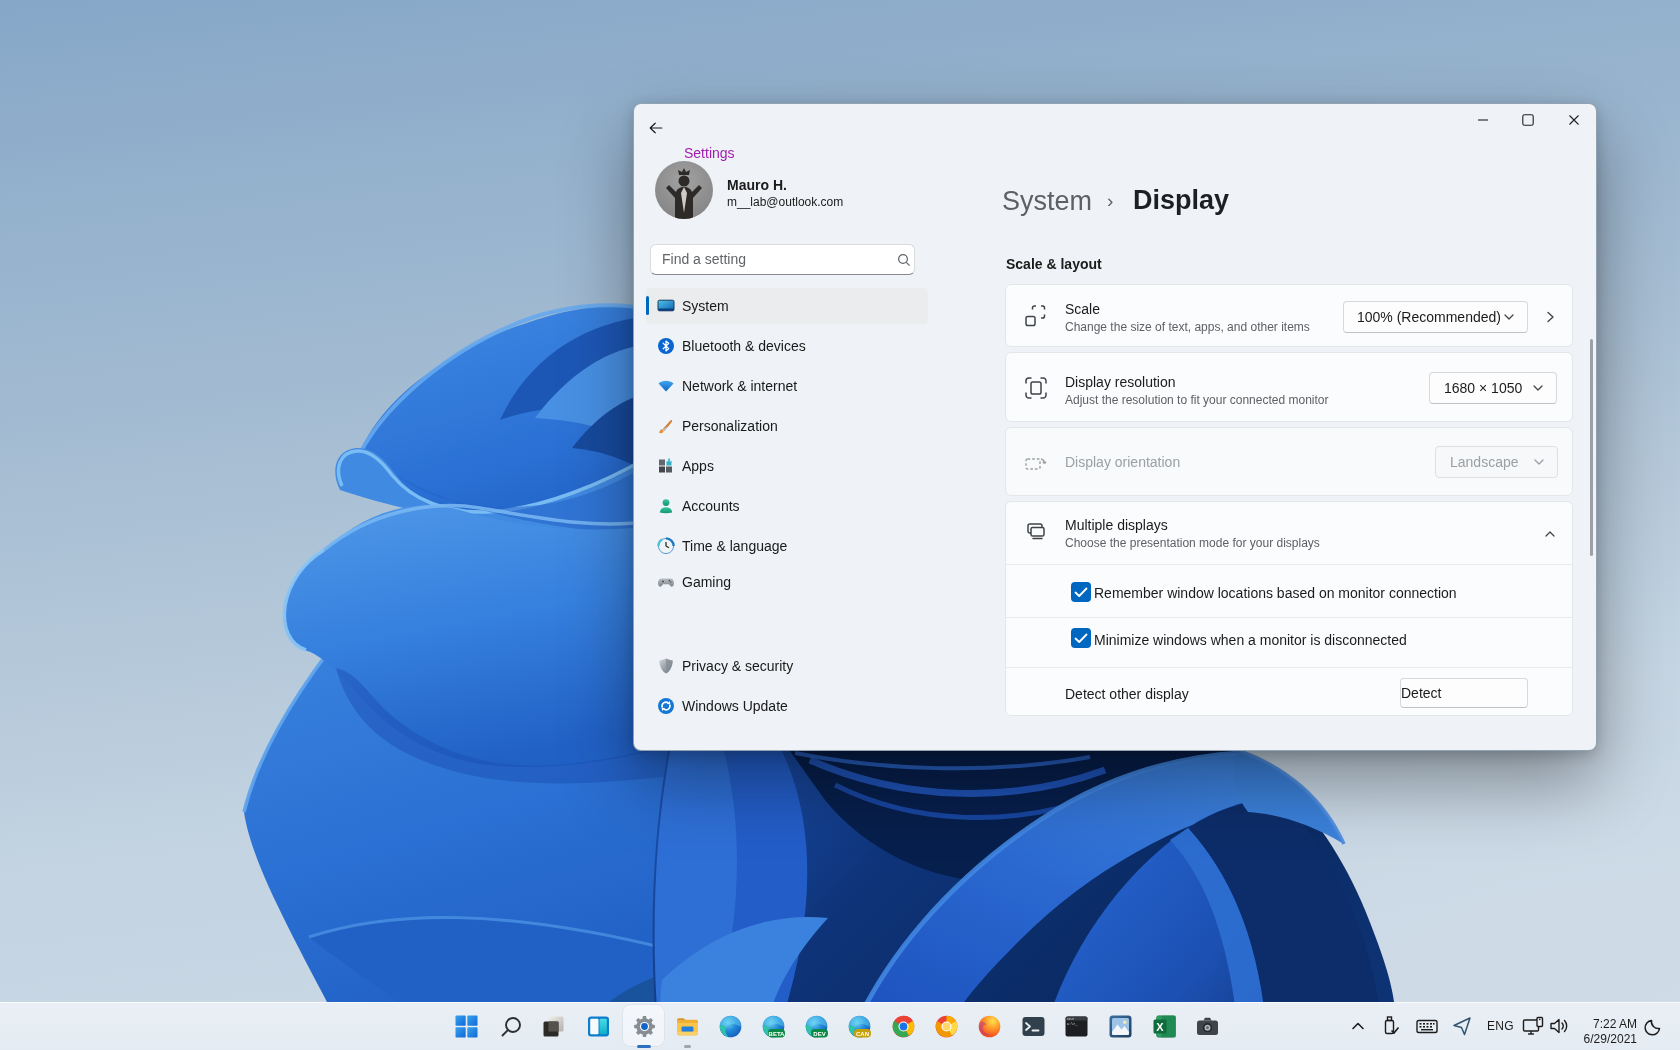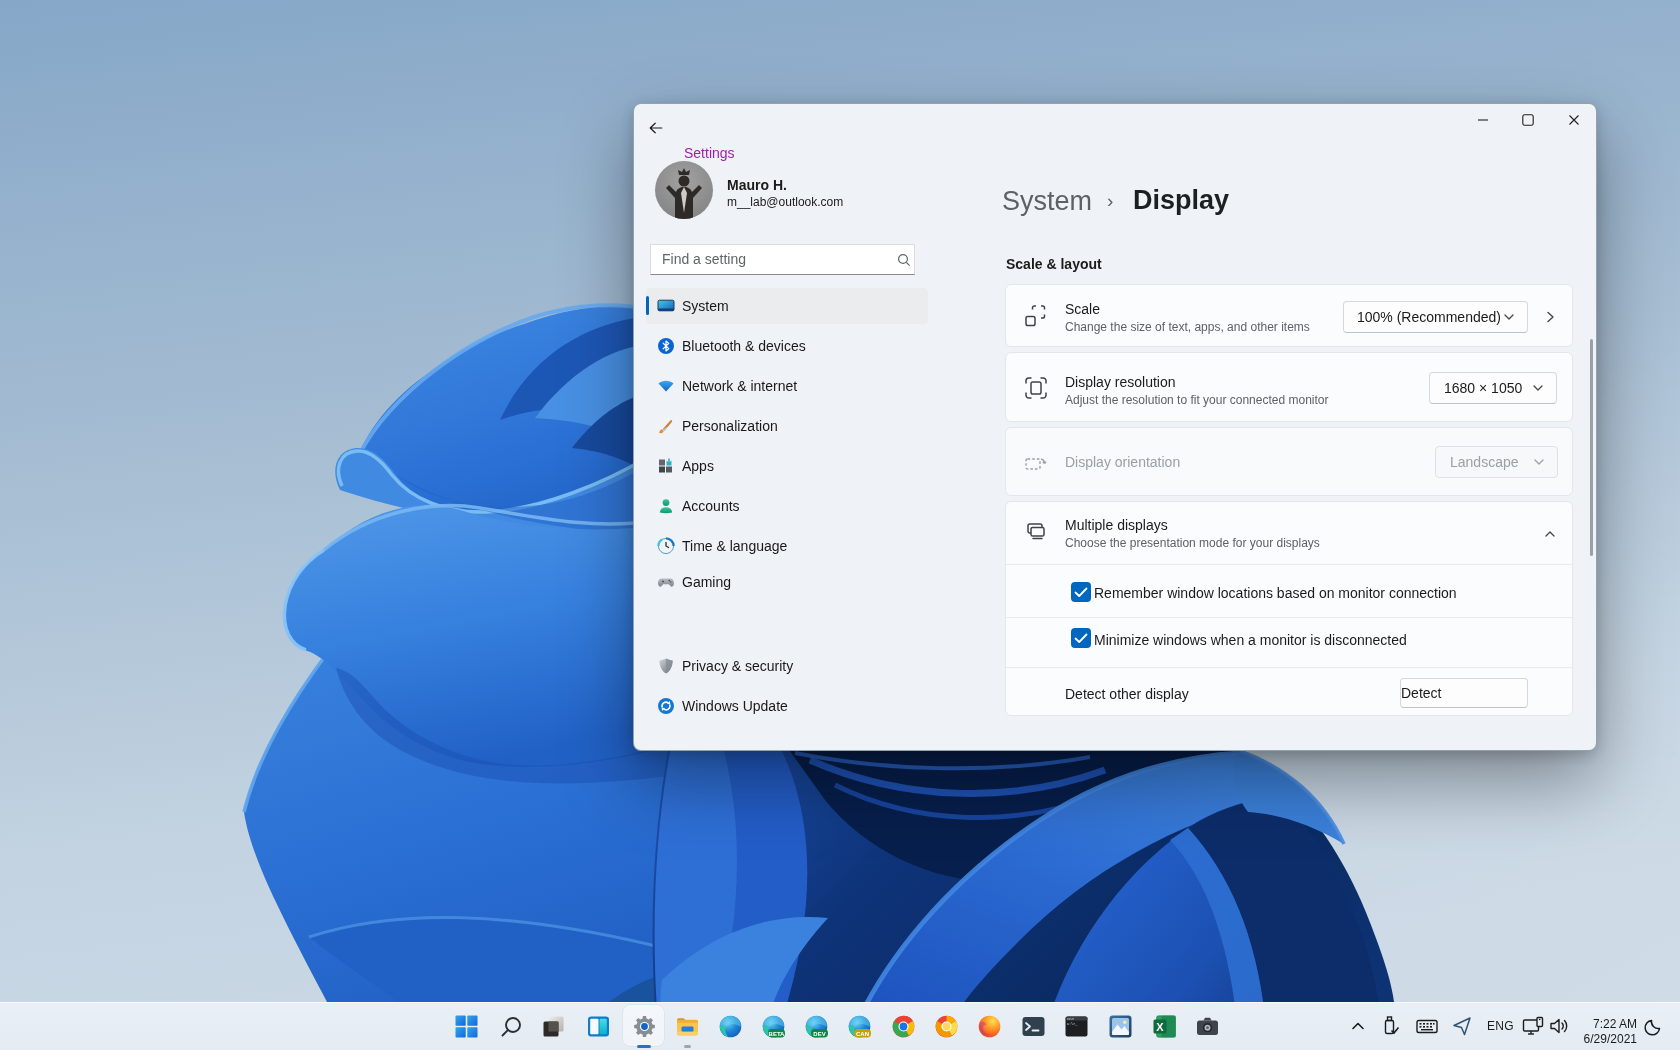--- a/index.html
+++ b/index.html
@@ -10,21 +10,21 @@
   #win { position:absolute; left:633px; top:103px; width:964px; height:648px;
          background:#eff3f7; border-radius:8px;
          border:1px solid rgba(70,95,120,0.55);
          box-shadow:0 30px 70px rgba(0,0,0,0.38), 0 4px 14px rgba(0,0,0,0.18); }
   #titlebar-text { left:684px; top:121px; font-size:14px; color:#a21caf;margin-top:24px; }
 
   #avatar { left:655px; top:161px; width:58px; height:58px; border-radius:50%; overflow:hidden; }
   #uname { left:727px; top:177px; font-size:14px; font-weight:bold; color:#1b1b1b; }
   #uemail { left:727px; top:195px; font-size:12px; color:#1b1b1b; }
   #searchbox { left:650px; top:244px; width:265px; height:31px; background:#ffffff;
-               border:1px solid #d9dbde; border-bottom:1px solid #868a8e; border-radius:0; }
+               border:1px solid #d9dbde; border-bottom:1px solid #868a8e; border-radius:6px; }
   #searchbox .ph { position:absolute; left:11px; top:6px; font-size:14px; color:#616568; }
 
   .nav-item { position:absolute; left:646px; width:282px; height:36px; border-radius:4px; }
   .nav-item .ic { position:absolute; left:11px; top:9px; width:18px; height:18px; }
   .nav-item .tx { position:absolute; left:36px; top:10px; font-size:14px; color:#191919; }
   #nav-accent { left:646px; width:3px; height:19px; border-radius:2px; background:#0067c0; }
 
   #bc-system { left:1002px; top:186px; font-size:27px; color:#5d6166; }
   #bc-sep { left:1107px; top:190px; font-size:19px; color:#5d6166; }
   #bc-display { left:1133px; top:185px; font-size:27px; font-weight:600; color:#1d2023; }

